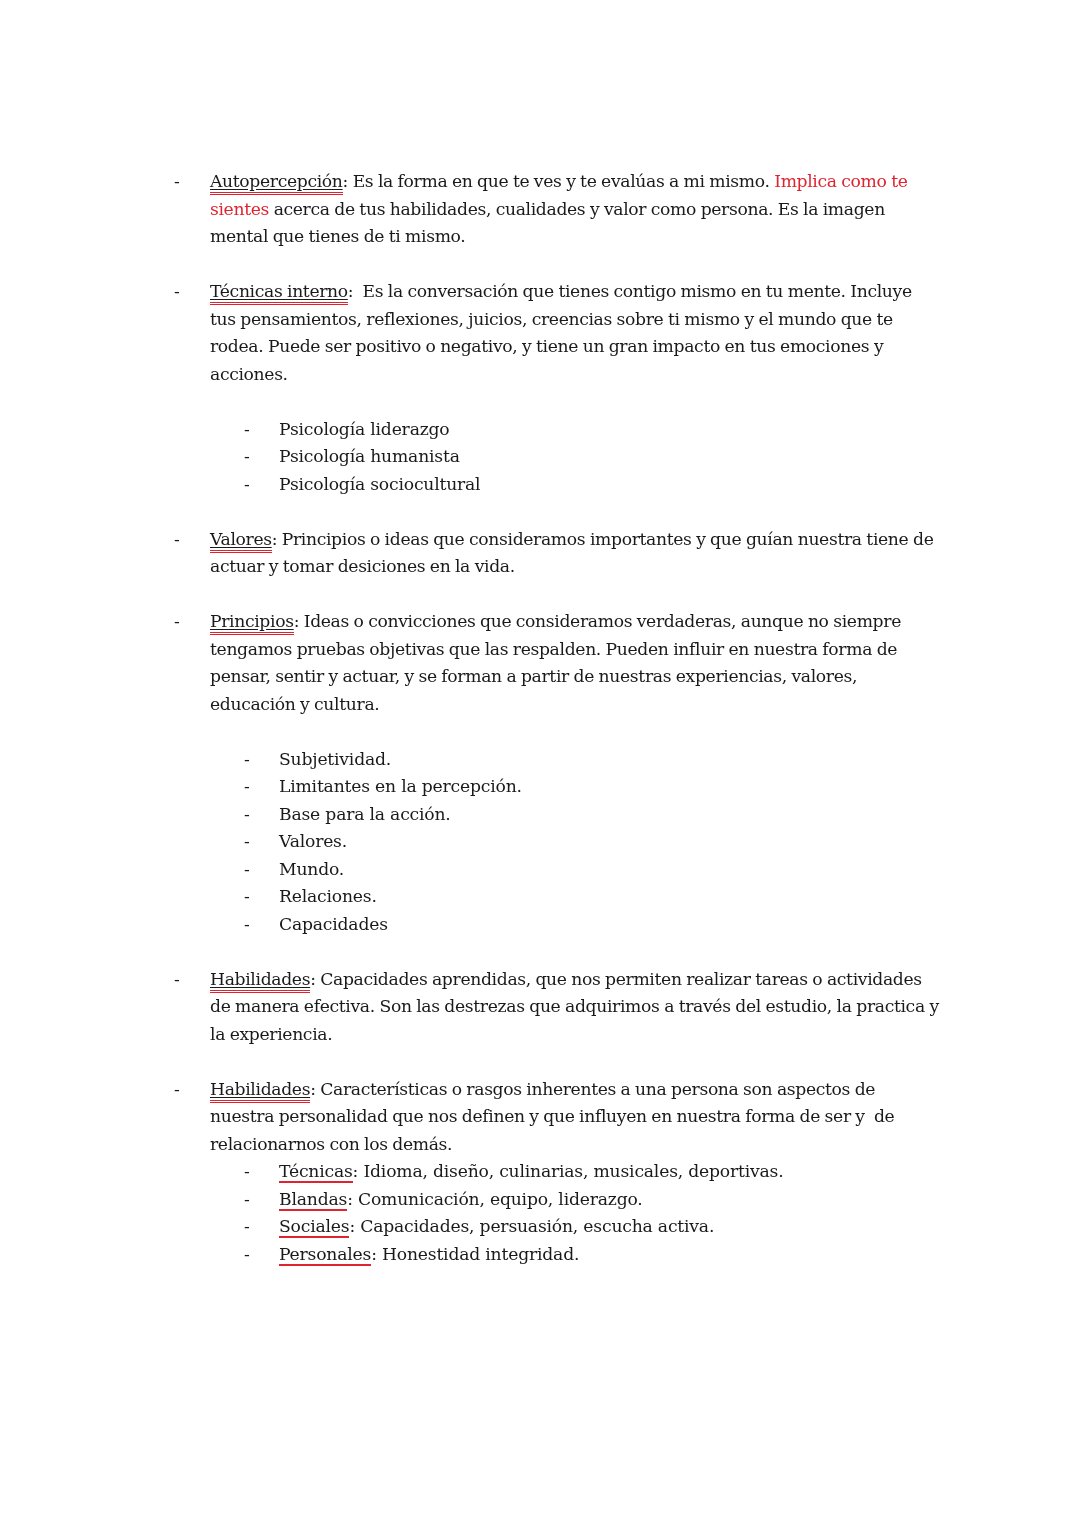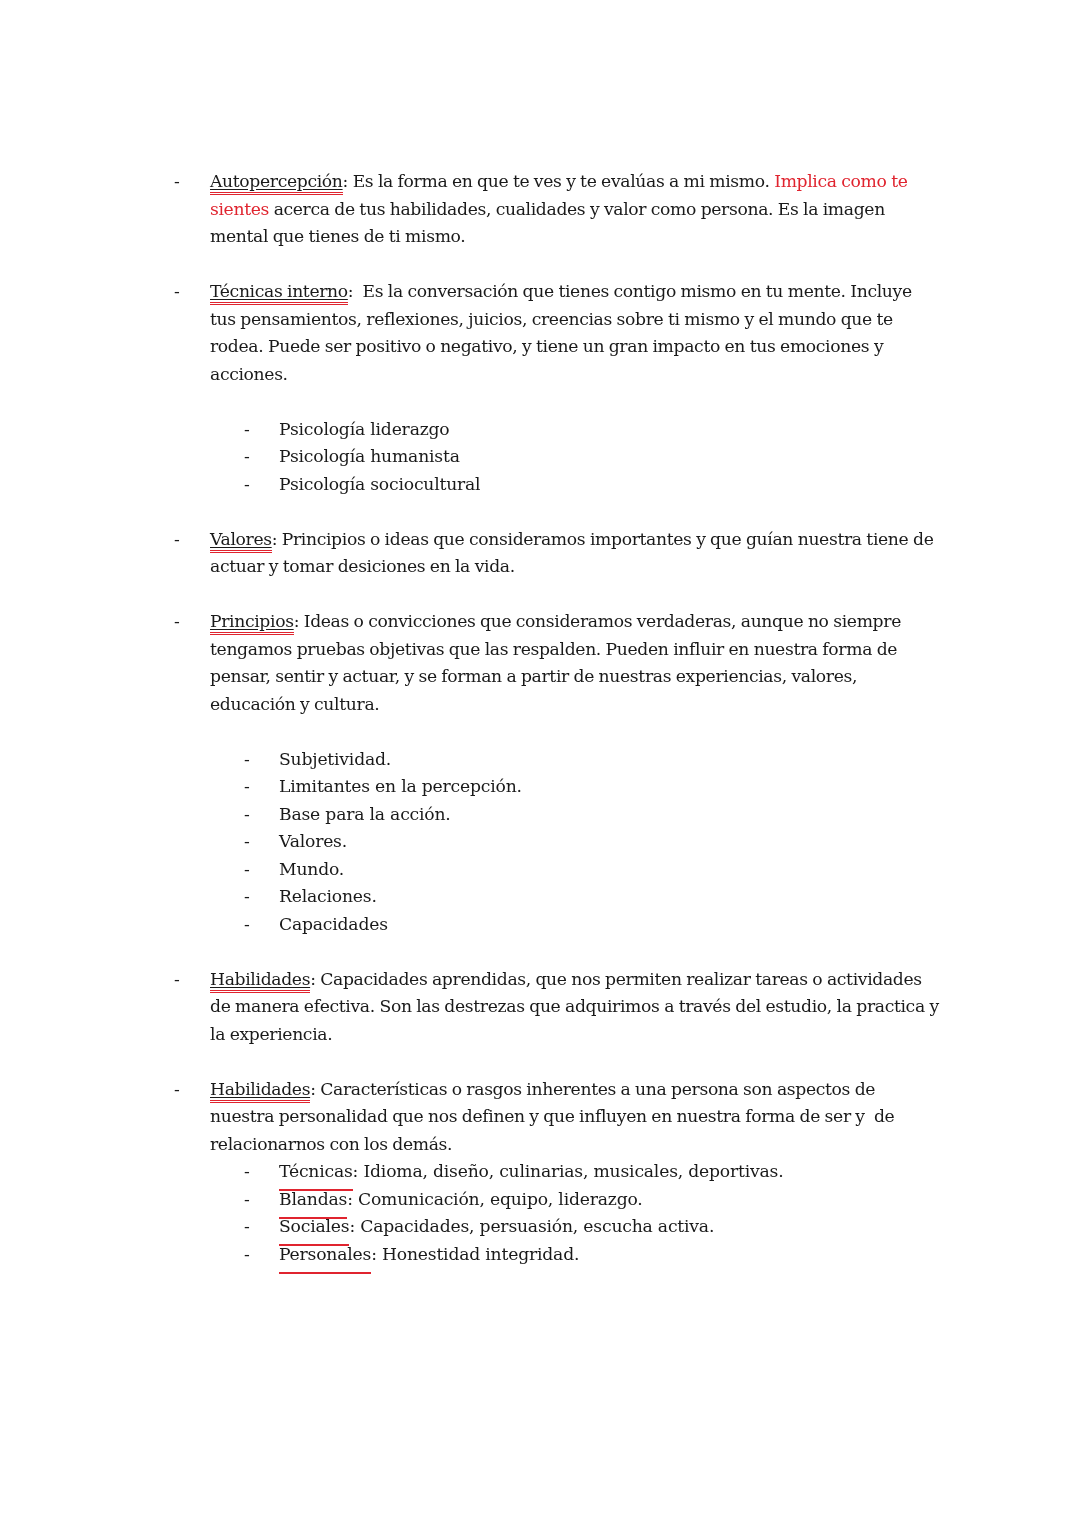--- a/index.html
+++ b/index.html
@@ -63,21 +63,21 @@
       padding-left: 109px;
       font-size: 17.2px;
       line-height: 27.5px;
       letter-spacing: -0.2px;
     }
     .subitem .dash {
       left: 74px;
     }
     .subterm {
       border-bottom: 2px solid #e0242f;
-      padding-bottom: 8px;
+      padding-bottom: 0px;
     }
   </style>
 </head>
 <body>
 
 <div class="page">
   <div class="content">
 
     <div class="item">
       <span class="dash">-</span>

